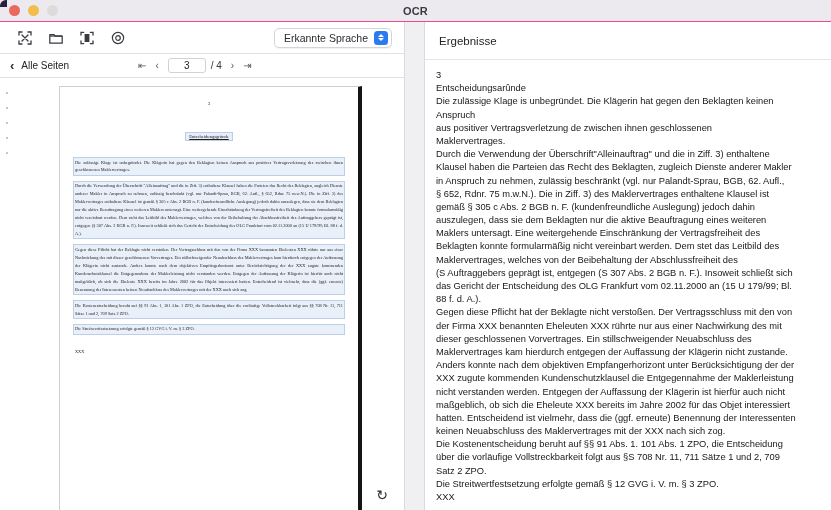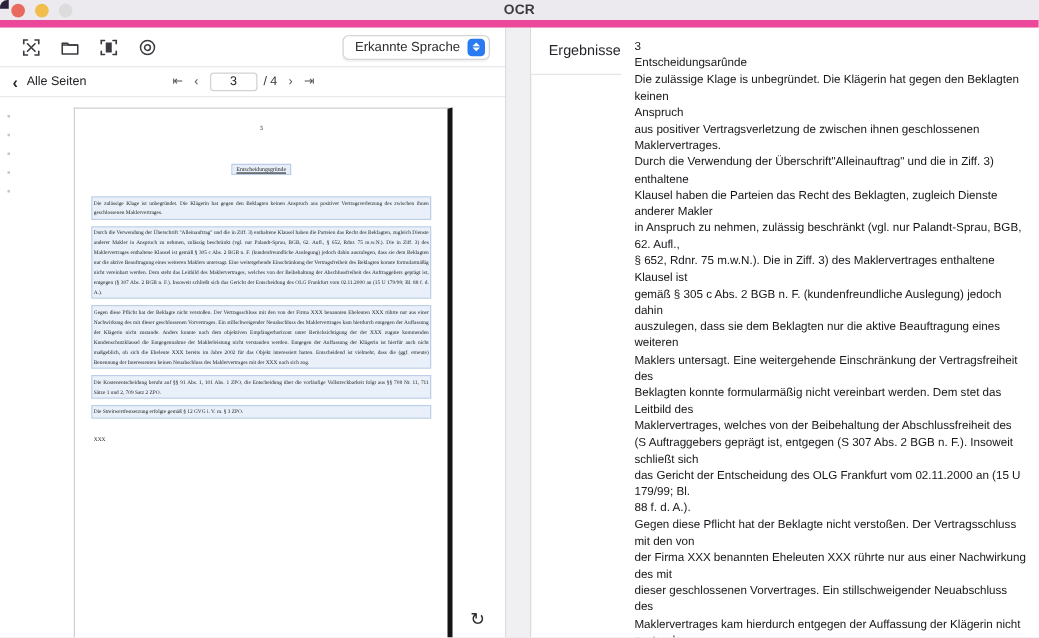--- a/index.html
+++ b/index.html
@@ -13,21 +13,21 @@
     position: relative;
     width: 831px; height: 510px;
     background: #ececf0;
     display: flex; flex-direction: column;
   }
 
   
   .titlebar {
     height: 22px; flex: 0 0 22px;
     background: #eceaee;
-    border-bottom: 6px solid #ec4899;
+    border-bottom: 1px solid #ec4899;
     display: flex; align-items: center;
     position: relative;
   }
   .traffic { display: flex; gap: 8px; padding-left: 9px; }
   .tl { width: 11px; height: 11px; border-radius: 50%; }
   .tl.red { background: #e8695e; }
   .tl.yellow { background: #f1bd4d; }
   .tl.grey { background: #dcdcdc; }
   .win-title {
     position: absolute; left: 0; right: 0; text-align: center;
@@ -165,21 +165,21 @@
   }
   .scan-marks i { display:block; width: 2px; height: 2px; background: #c6c6c6; }
   .rotate-btn {
     position: absolute; right: 16px; bottom: 8px;
     font-size: 14px; color: #2c2c31;
     cursor: pointer; line-height: 1;
   }
 
   
   .right-panel {
-    flex: 1; display: flex; flex-direction: row;
+    flex: 1; display: flex; flex-direction: column;
     background: #fff;
     border-left: 1px solid #dcdade;
     min-width: 0;
   }
   .results-head {
     height: 38px; flex: 0 0 38px;
     display: flex; align-items: center;
     padding-left: 14px;
     border-bottom: 1px solid #e6e4e8;
     background: #fff;

